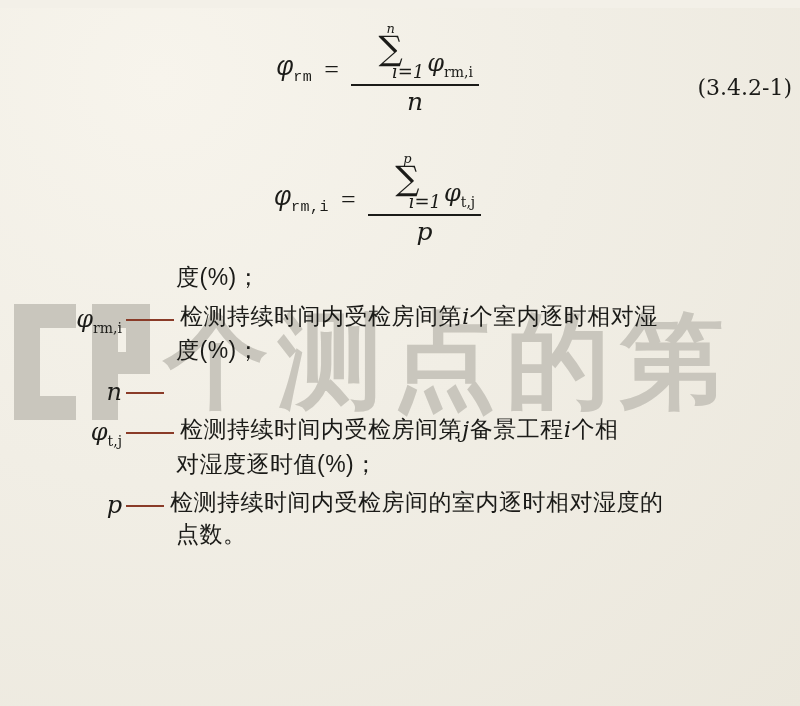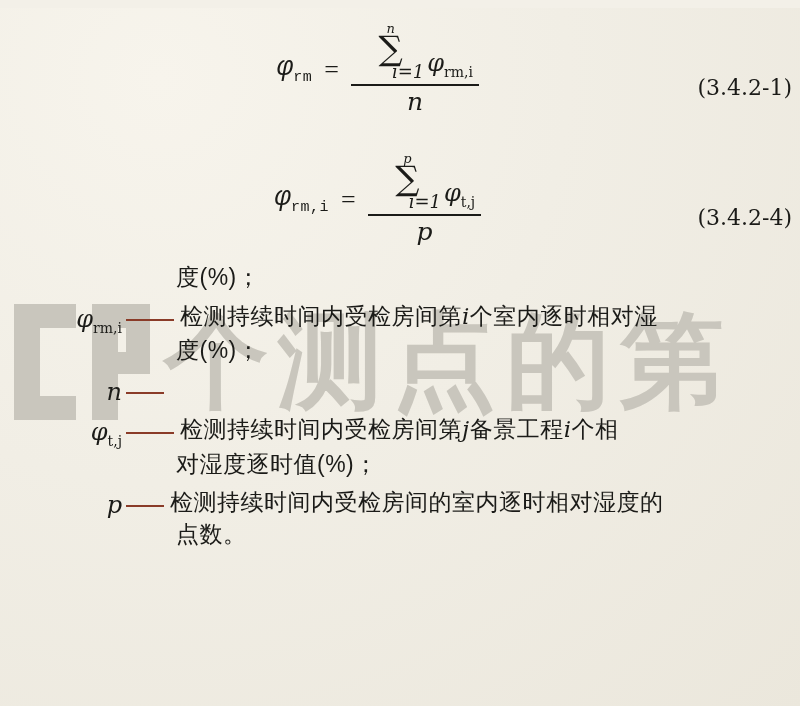--- a/index.html
+++ b/index.html
@@ -279,21 +279,20 @@
               <span class="sigma-bot">i=1</span>
             </span>
             <span class="summand">
               <span>φ</span><span class="sub">t,j</span>
             </span>
           </span>
           <span class="bar-line"></span>
           <span class="den">p</span>
         </span>
       </div>
-      <div class="eqno">(3.4.2-4)</div>
     </div>
 
     <div class="deflist">
 
       <div class="deftext l2 indent2">度(%)；</div>
 
       <div class="defrow" style="margin-top:8px;">
         <div class="defsym">
           <span class="var">φ</span><span class="sub">rm,i</span>
         </div>

